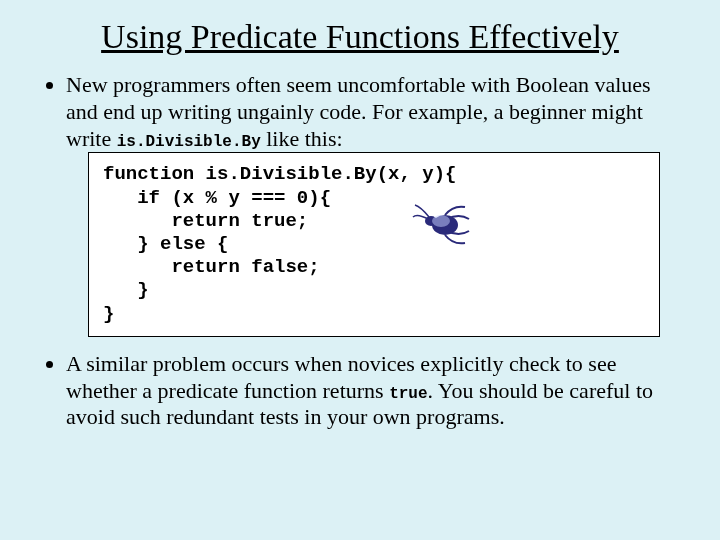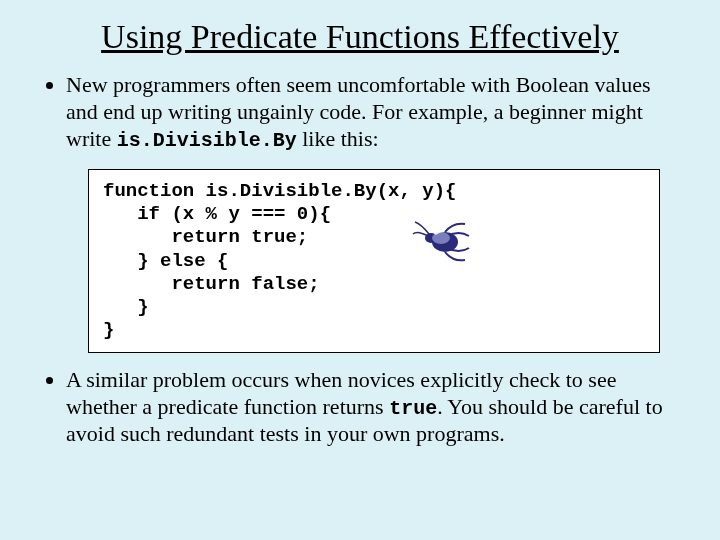--- a/index.html
+++ b/index.html
@@ -23,27 +23,27 @@
   ul{margin:0;padding-left:28px}
   li{
     font-size:22px;
     line-height:1.22;
     margin-bottom:14px;
     text-align:left;
   }
   .mono{
     font-family:"Courier New",Courier,monospace;
     font-weight:bold;
-    font-size:20px;
+    font-size:16px;
   }
   .codebox{
     position:relative;
     border:1.5px solid #000;
     background:#fff;
-    margin:16px 22px 12px 22px;
+    margin:0 22px 12px 22px;
     padding:10px 14px 10px 14px;
     font-family:"Courier New",Courier,monospace;
     font-weight:bold;
     font-size:19px;
     line-height:1.22;
     white-space:pre;
   }
   .followup{
     font-size:22px;
     line-height:1.22;

